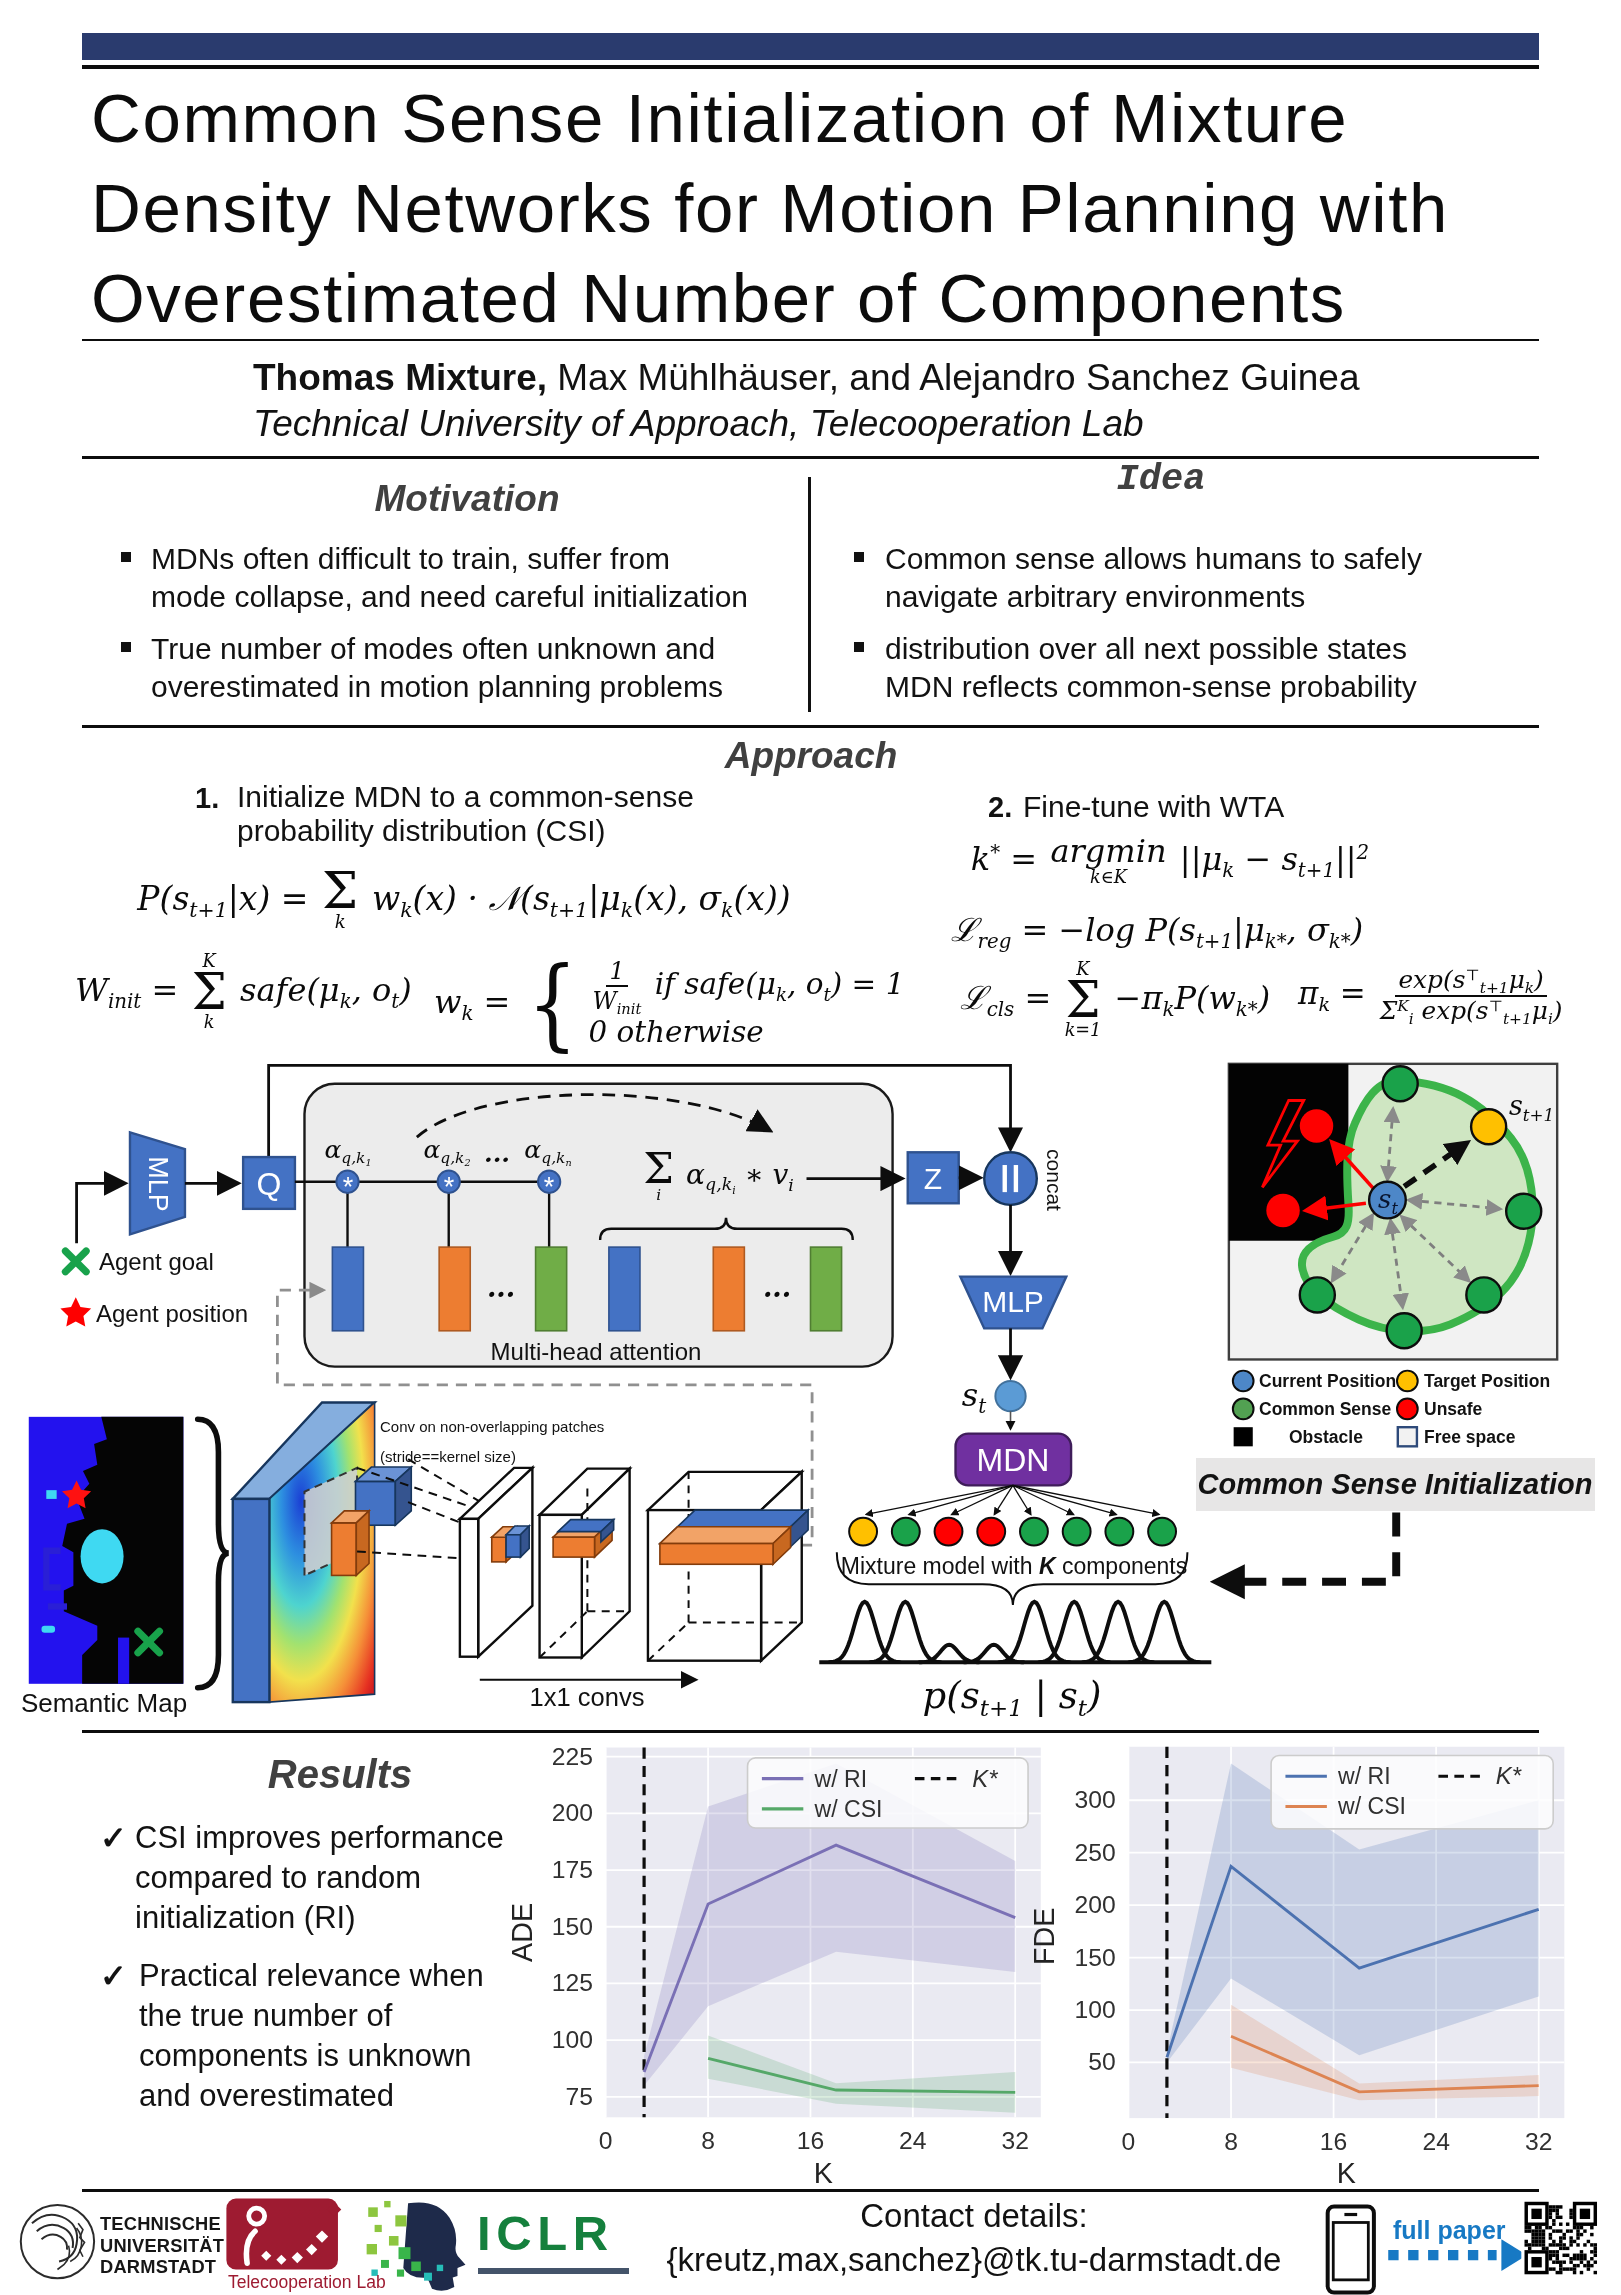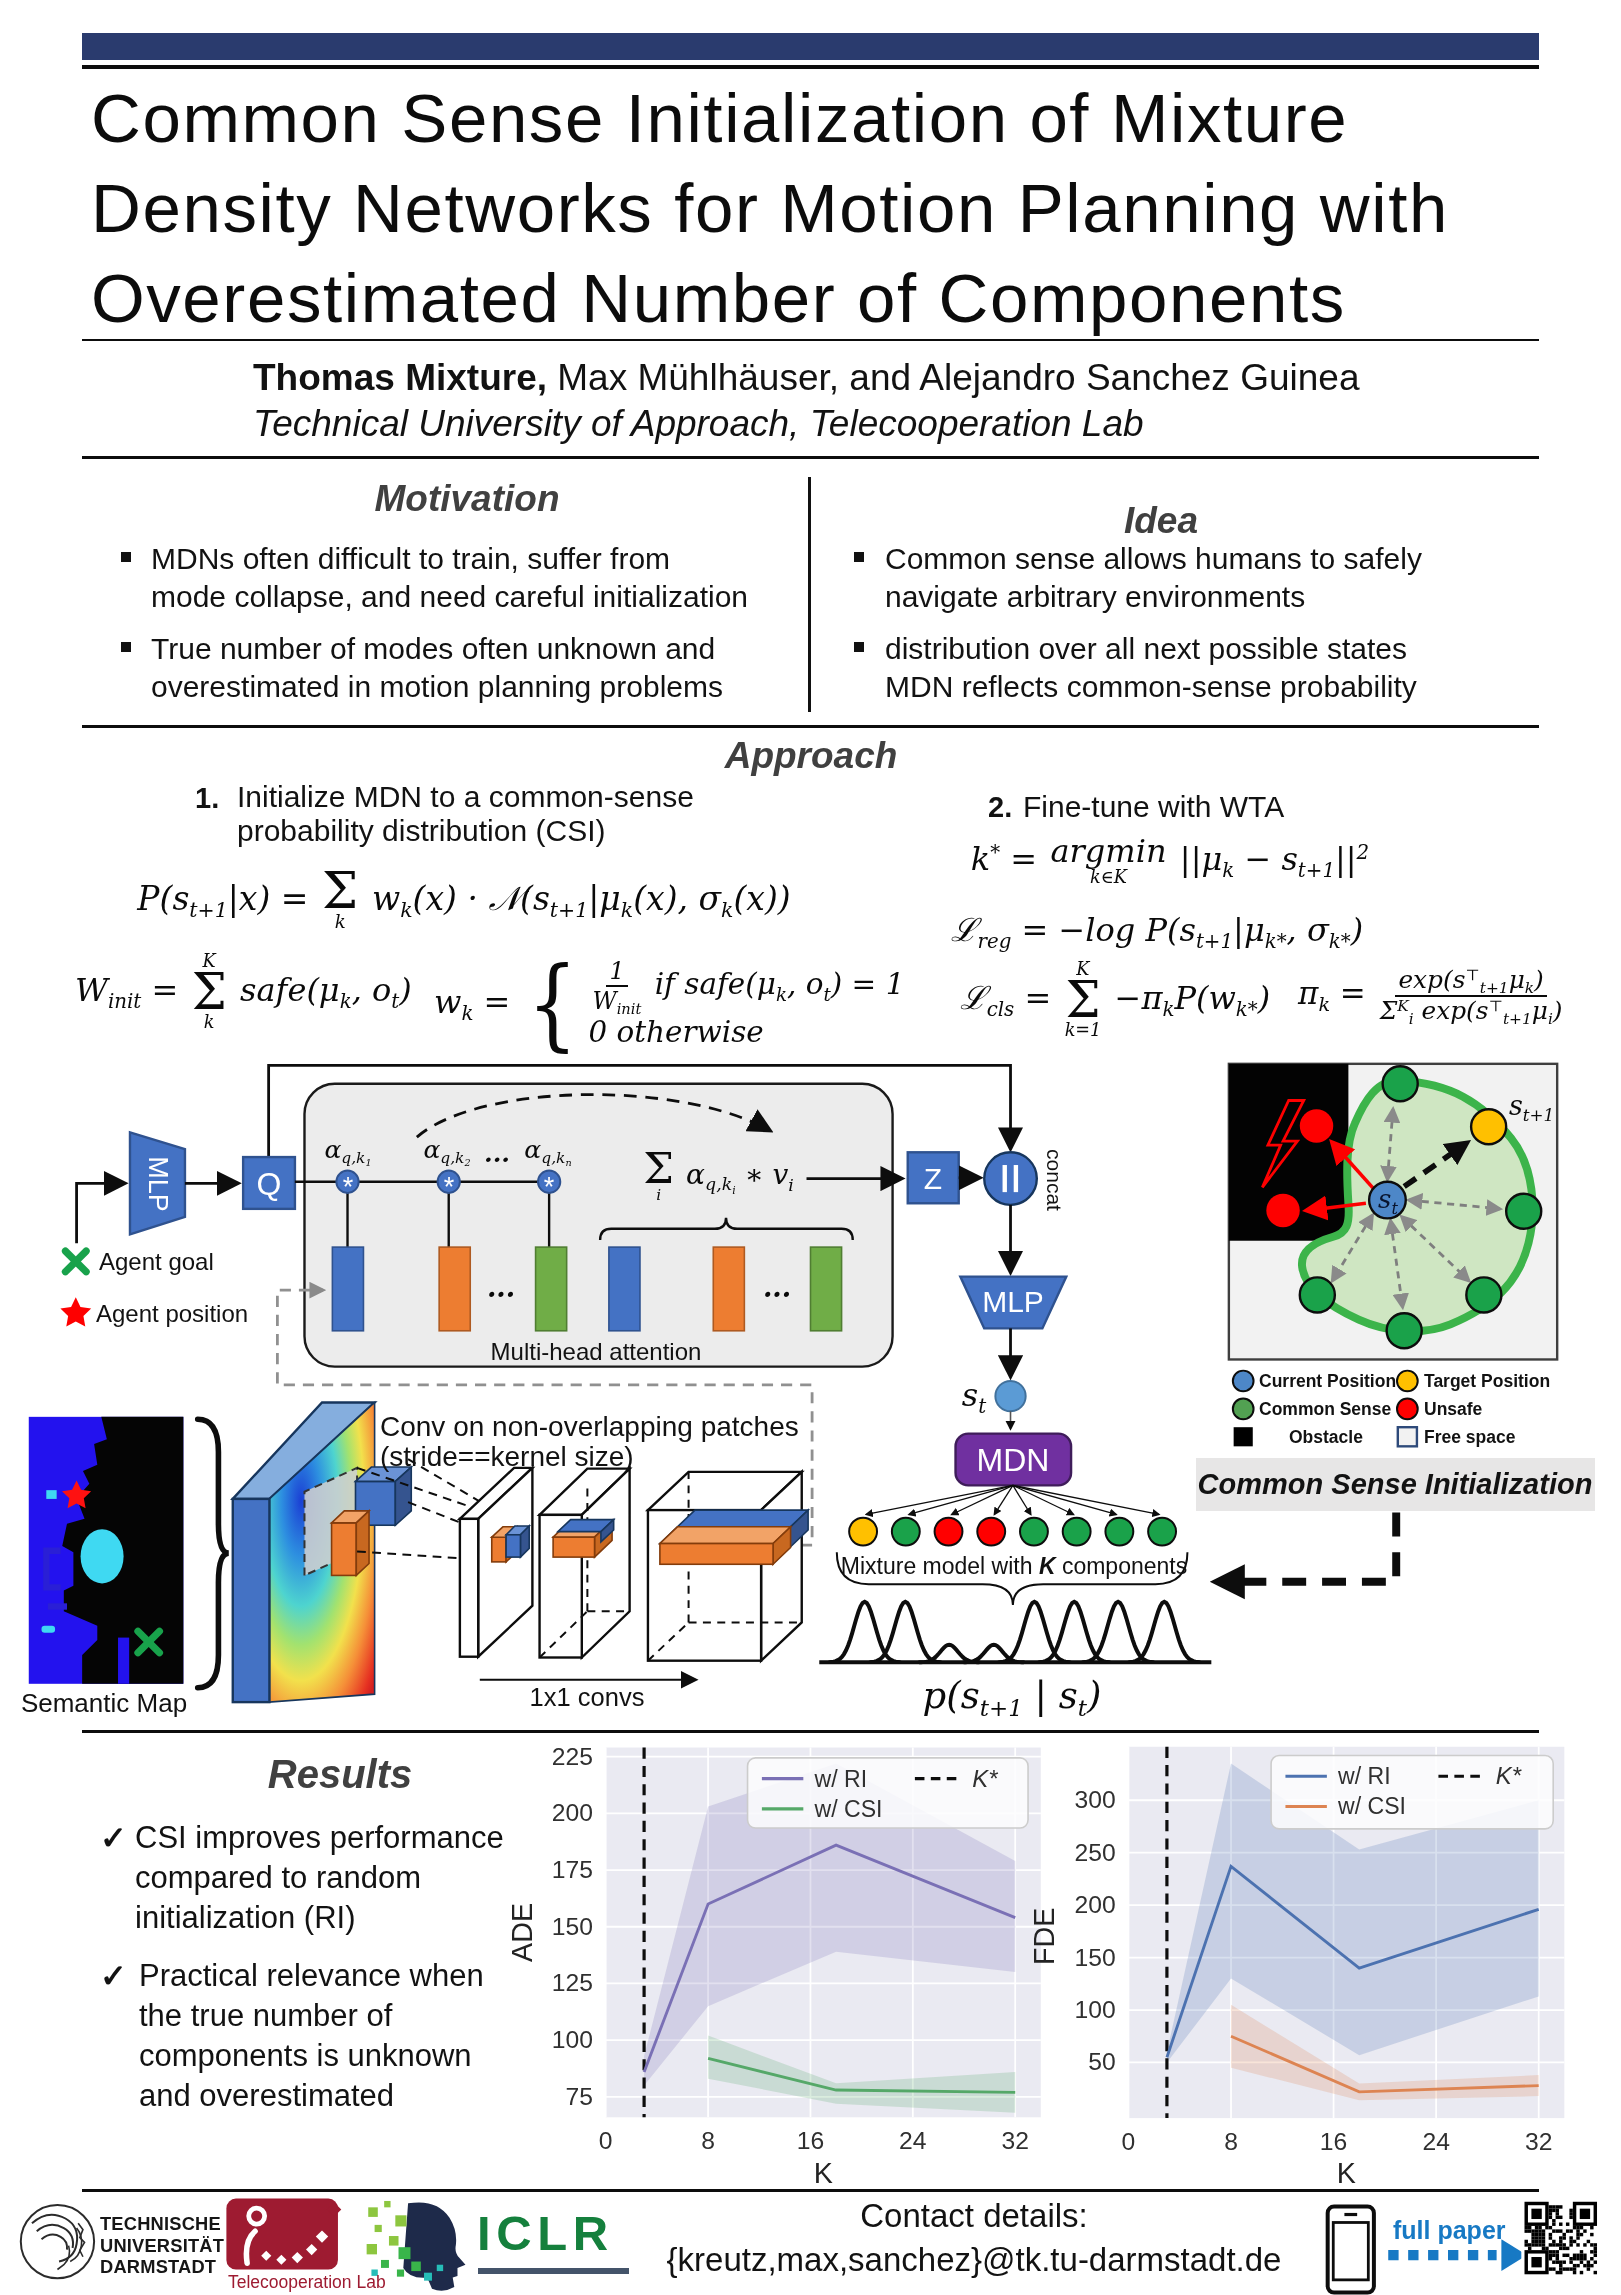--- a/index.html
+++ b/index.html
@@ -54,21 +54,21 @@
   <div class="t authors" style="left:253px;top:357px;">
     <b>Thomas Mixture,</b><span> Max Mühlhäuser, and Alejandro Sanchez Guinea</span>
   </div>
   <div class="t affil" style="left:253px;top:403px;">Technical University of Approach, Telecooperation Lab</div>
 
   <div class="rule" style="left:82px;top:456px;width:1457px;height:3.2px;"></div>
 
   <div class="abs" style="left:808px;top:477px;width:3.2px;height:235px;background:#111;"></div>
 
   <div class="t h2 ctrx" style="left:467px;top:478px;">Motivation</div>
-  <div class="t h2 ctrx" style="left:1161px;top:500px;">Idea</div>
+  <div class="t h2 ctrx" style="left:1161px;top:458px;font-family:Liberation Mono, monospace;">Idea</div>
 
   <div class="bullet-sq" style="left:121px;top:552px;"></div>
   <div class="t body36" style="left:151px;top:540px;">
     <div>MDNs often difficult to train, suffer from</div>
       <div>mode collapse, and need careful initialization</div>
   </div>
   <div class="bullet-sq" style="left:121px;top:642px;"></div>
   <div class="t body36" style="left:151px;top:630px;">
     <div>True number of modes often unknown and</div>
       <div>overestimated in motion planning problems</div>
@@ -722,21 +722,21 @@
       </span> α<sub>q,k<sub>i</sub></sub> ∗ v<sub>i</sub></div>
   <div class="t ctr" style="left:596px;top:1352px;font-size:24px;">Multi-head attention</div>
   <div class="t white ctr" style="left:933px;top:1179px;font-size:30px;">Z</div>
   <div class="t ctr" style="left:1054px;top:1180px;font-size:21px;transform:translate(-50%,-50%) rotate(90deg);">concat</div>
   <div class="t white ctr" style="left:1013px;top:1302px;font-size:30px;">MLP</div>
   <div class="math ctr" style="left:974px;top:1395px;font-size:32px;">s<sub>t</sub></div>
   <div class="t white ctr" style="left:1013px;top:1460px;font-size:32px;">MDN</div>
   <div class="t" style="left:99px;top:1248px;font-size:24px;">Agent goal</div>
   <div class="t" style="left:96px;top:1300px;font-size:24px;">Agent position</div>
   <div class="t ctrx" style="left:104px;top:1688px;font-size:26px;">Semantic Map</div>
-  <div class="t" style="left:380px;top:1412px;font-size:28px;line-height:29.5px;white-space:nowrap;">
+  <div class="t" style="left:380px;top:1412px;font-size:15px;line-height:29.5px;white-space:nowrap;">
     <div>Conv on non-overlapping patches</div>
       <div>(stride==kernel size)</div>
   </div>
   <div class="t ctrx" style="left:587px;top:1683px;font-size:25.5px;">1x1 convs</div>
   <div class="t ctrx" style="left:1014px;top:1553px;font-size:23px;">
     <span>Mixture model with </span><b><i>K</i></b><span> components</span>
   </div>
   <div class="math ctrx" style="left:1012px;top:1674px;font-size:37px;">p(s<sub>t+1</sub> | s<sub>t</sub>)</div>
   <div class="math ctr" style="left:1388px;top:1199px;font-size:26px;color:#09152e;">s<sub>t</sub></div>
   <div class="math" style="left:1509px;top:1090px;font-size:27px;">s<sub>t+1</sub></div>

